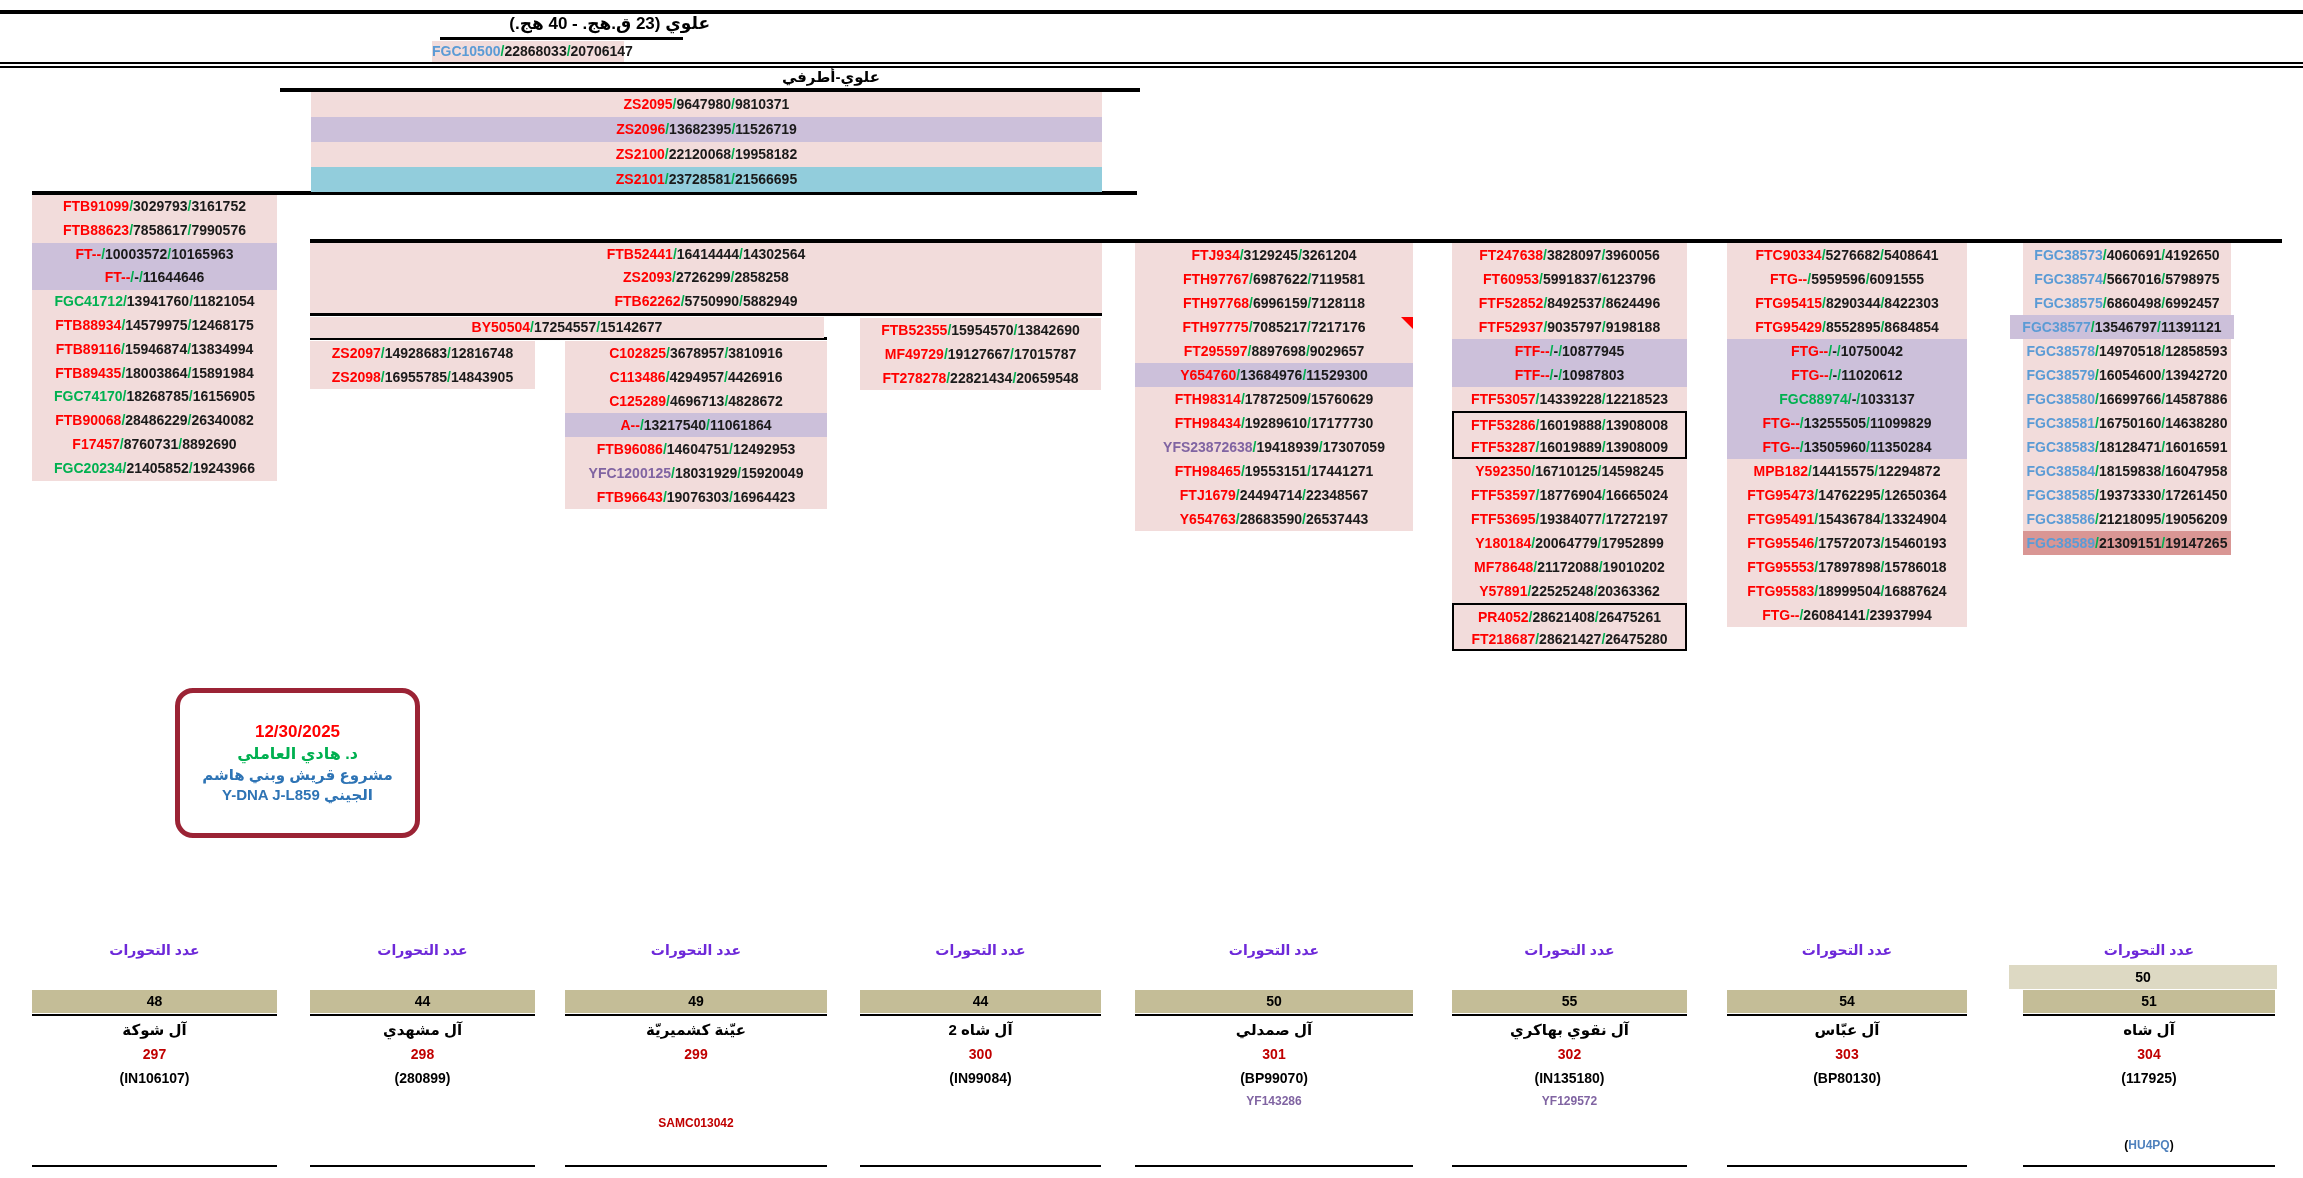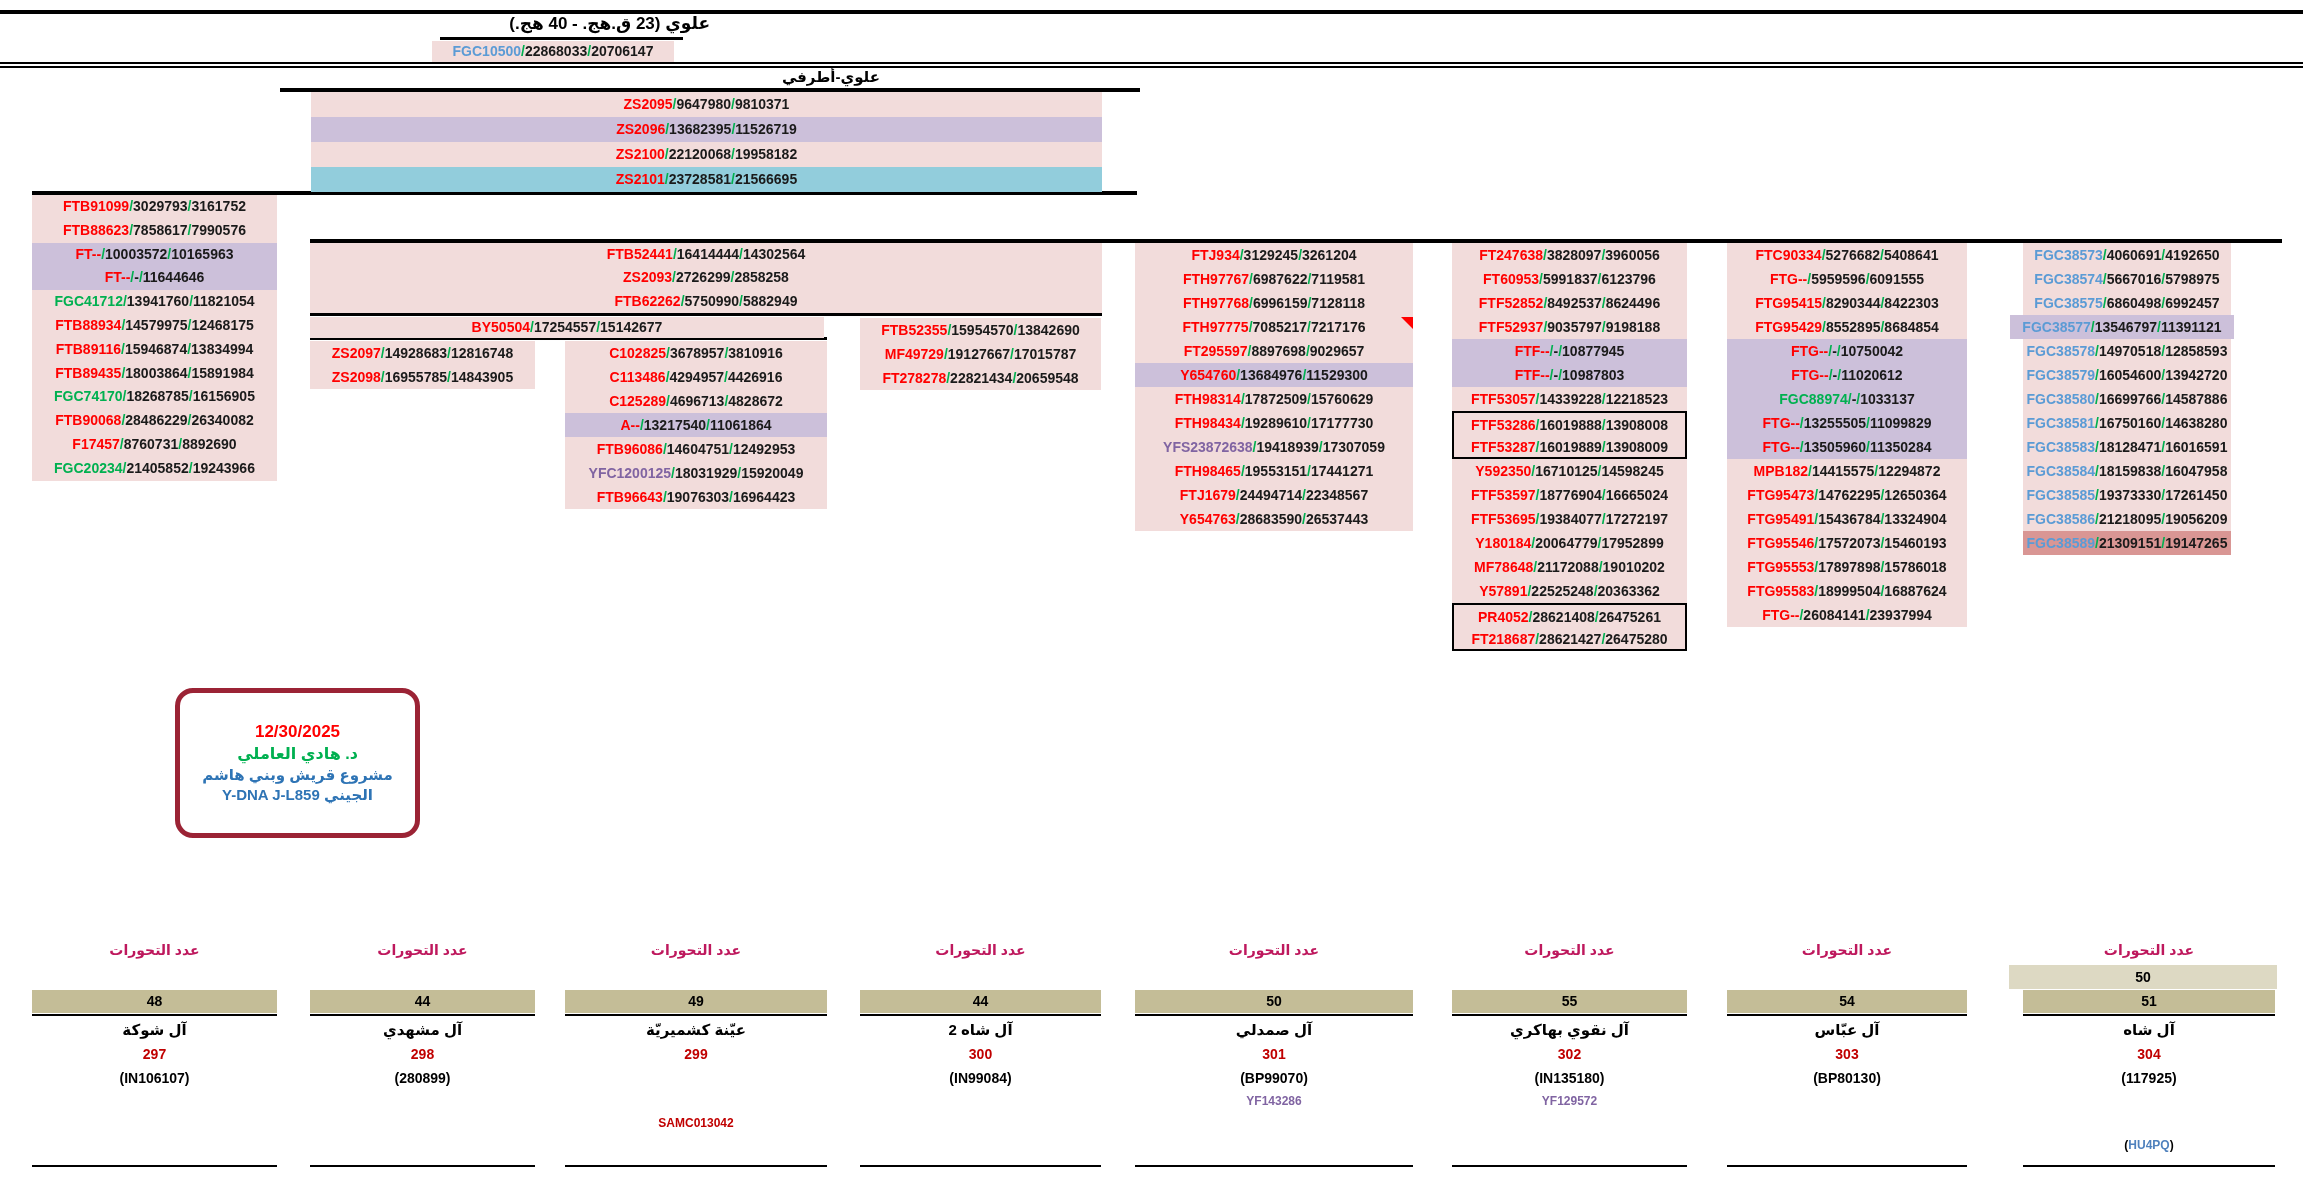--- a/index.html
+++ b/index.html
@@ -20,21 +20,21 @@
                   border-top:12px solid #FF0000;border-left:12px solid transparent;}
   .stamp{position:absolute;left:175px;top:688px;width:245px;height:150px;border:5px solid #9B2335;
          border-radius:18px;box-sizing:border-box;display:flex;flex-direction:column;
          justify-content:center;align-items:center;gap:3px;background:#fff;}
   .stamp div{font-weight:700;white-space:nowrap;line-height:1.15;}
   .st-date{color:#FF0000;font-size:17px;text-align:center;}
   .st-name{color:#00B050;font-size:16px;}
   .st-blue{color:#2E74B5;font-size:15px;}
   .bcol{position:absolute;top:942px;height:236px;}
   .bcol>div{position:absolute;left:0;width:100%;text-align:center;font-weight:700;white-space:nowrap;}
-  .bheader{top:0;height:20px;font-size:14px;color:#be185d;}
+  .bheader{top:0;height:20px;font-size:14px;color:#6d28d9;}
   .bbar{top:48px;height:23px;line-height:23px;background:#C4BD97;font-size:14px;color:#000;}
   .bbar-light{top:23px;height:24px;line-height:24px;background:#DDD9C3;font-size:14px;color:#000;
               width:calc(100% + 16px) !important;margin-left:-14px;}
   .bline{top:72px;height:2px;background:#000;}
   .bname{top:76px;height:24px;line-height:24px;font-size:15px;color:#000;}
   .bnum{top:104px;height:20px;font-size:14px;color:#C00000;}
   .bid{top:128px;height:20px;font-size:14px;color:#000;}
   .bextra{height:20px;font-size:12px;}
   .ex-purple{color:#8064A2}.ex-red{color:#C00000}
   .ex-paren{color:#000}.ex-blue{color:#4F81BD}
@@ -51,21 +51,21 @@
   <div class="hline" style="left:0;top:66px;width:2303px;height:2px"></div>
   <div class="hline" style="left:280px;top:88px;width:860px;height:4px"></div>
   <div class="hline" style="left:32px;top:191px;width:1105px;height:4px"></div>
   <div class="hline" style="left:310px;top:239px;width:1972px;height:4px"></div>
   <div class="hline" style="left:310px;top:313px;width:792px;height:3px"></div>
   <div class="hline" style="left:310px;top:337px;width:517px;height:3px"></div>
 
   <div class="ttl" style="left:420px;top:13px;width:290px;font-size:17px" dir="rtl">علوي (23 ق.هج. - 40 هج.)</div>
   <div class="ttl" style="left:430px;top:68px;width:450px;font-size:15px" dir="rtl">علوي-أطرفي</div>
 
-  <div class="snp-col" style="left:432px;top:41px;width:242px;--rh:21px">
+  <div class="snp-col" style="left:432px;top:41px;width:192px;--rh:21px">
       <div class="snp-row bg-pink"><span class="snp c-b">FGC10500</span><span class="sl">/</span><span class="vv">22868033</span><span class="sl">/</span><span class="vv">20706147</span></div>
     </div>
   <div class="snp-col" style="left:311px;top:92px;width:791px;--rh:25px">
       <div class="snp-row bg-pink"><span class="snp c-r">ZS2095</span><span class="sl">/</span><span class="vv">9647980</span><span class="sl">/</span><span class="vv">9810371</span></div>
       <div class="snp-row bg-lav"><span class="snp c-r">ZS2096</span><span class="sl">/</span><span class="vv">13682395</span><span class="sl">/</span><span class="vv">11526719</span></div>
       <div class="snp-row bg-pink"><span class="snp c-r">ZS2100</span><span class="sl">/</span><span class="vv">22120068</span><span class="sl">/</span><span class="vv">19958182</span></div>
       <div class="snp-row bg-cyan"><span class="snp c-r">ZS2101</span><span class="sl">/</span><span class="vv">23728581</span><span class="sl">/</span><span class="vv">21566695</span></div>
     </div>
   <div class="snp-col" style="left:32px;top:195px;width:245px;--rh:23.8px">
       <div class="snp-row bg-pink"><span class="snp c-r">FTB91099</span><span class="sl">/</span><span class="vv">3029793</span><span class="sl">/</span><span class="vv">3161752</span></div>

